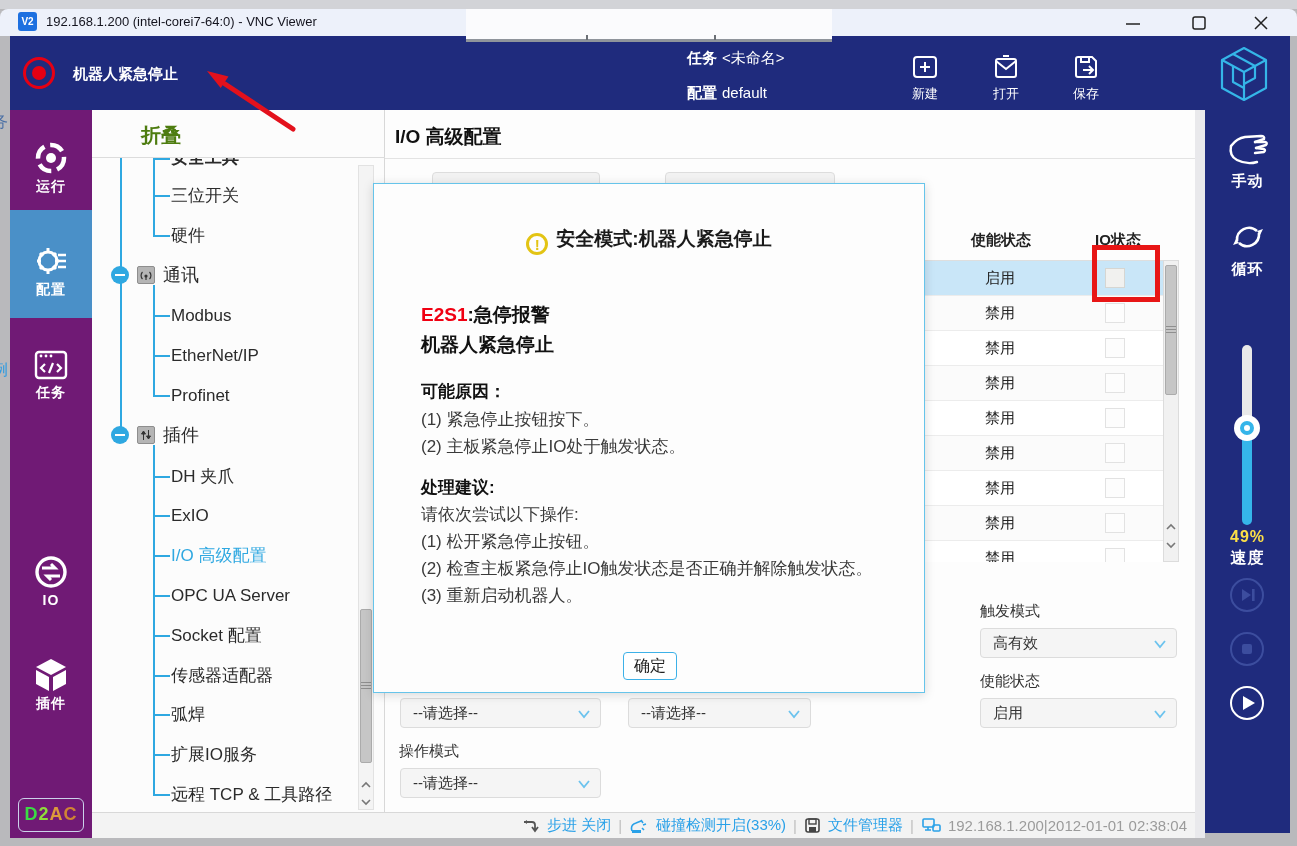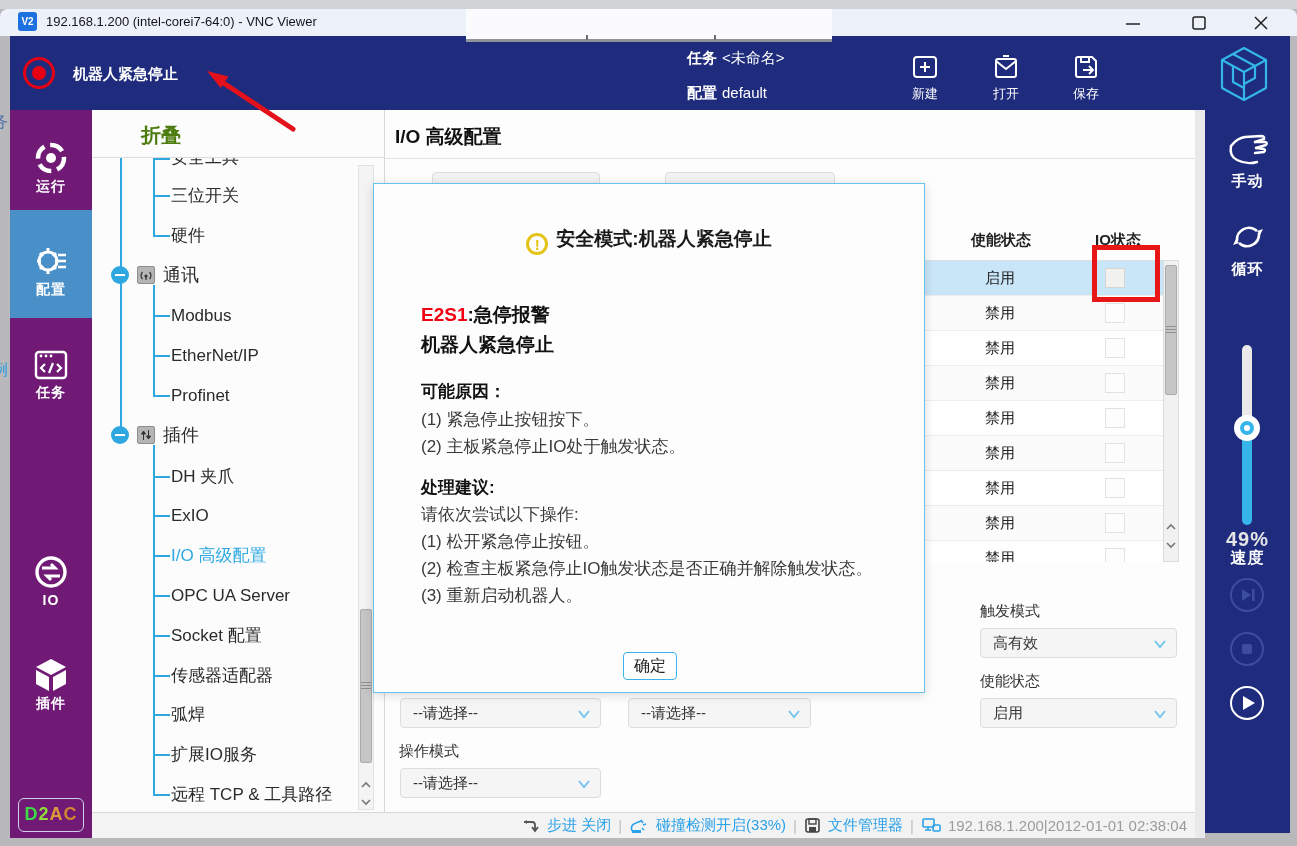--- a/index.html
+++ b/index.html
@@ -71,21 +71,21 @@
   .dd { background:#f5f5f5; border:1px solid #dcdcdc; border-radius:4px; height:30px; line-height:28px; font-size:15px; color:#333; padding-left:12px; cursor:pointer; }
   .dd .car { position:absolute; right:9px; top:9px; }
 
   
   #rsb { left:1205px; top:110px; width:85px; height:723px; background:#1f2b7d; }
   .rsb-lab { position:absolute; width:85px; text-align:center; color:#fff; font-size:15px; font-weight:bold; letter-spacing:1px; }
   #sl-track-top { left:37px; top:235px; width:10px; height:88px; background:#e9e9e9; border-radius:5px 5px 0 0; }
   #sl-track-bot { left:37px; top:318px; width:10px; height:97px; background:#35b5ea; border-radius:0 0 5px 5px; }
   #sl-handle { left:29px; top:305px; width:26px; height:26px; background:#fff; border-radius:50%; cursor:pointer; }
   #sl-handle i { position:absolute; left:6px; top:6px; width:14px; height:14px; border:4px solid #35b5ea; border-radius:50%; background:#fff; }
-  #speed-val { top:418px; color:#e5e5e5; font-size:20px; }
+  #speed-val { top:418px; color:#fde047; font-size:16px; }
   #speed-lab { top:438px; font-size:16px; }
   .pbtn { position:absolute; left:25px; width:34px; height:34px; border-radius:50%; cursor:pointer; }
   .pbtn.dim { border:2px solid #3c4d9e; color:#3c4d9e; }
   .pbtn.lit { border:2px solid #fff; color:#fff; }
 
   
   #statusbar { left:92px; top:812px; width:1103px; height:26px; background:#f3f3f3; border-top:1px solid #d8d8d8; display:flex; align-items:center; justify-content:flex-end; padding-right:8px; gap:7px; font-size:15px; }
   .st-blue { color:#2aa1e8; }
   .st-gray { color:#9b9b9b; }
   .st-sep { color:#c0c0c0; }
@@ -250,21 +250,21 @@
       <div class="hline" style="left:61px; top:318px; width:17px; height:2px;"></div>
       <div class="hline" style="left:61px; top:357px; width:17px; height:2px;"></div>
       <div class="hline" style="left:61px; top:397px; width:17px; height:2px;"></div>
       <div class="hline" style="left:61px; top:437px; width:17px; height:2px;"></div>
       <div class="hline" style="left:61px; top:477px; width:17px; height:2px;"></div>
       <div class="hline" style="left:61px; top:517px; width:17px; height:2px;"></div>
       <div class="hline" style="left:61px; top:556px; width:17px; height:2px;"></div>
       <div class="hline" style="left:61px; top:596px; width:17px; height:2px;"></div>
       <div class="hline" style="left:61px; top:636px; width:17px; height:2px;"></div>
 
-      <div class="t-item t2" style="top:-12px;">安全工具</div>
+      <div class="t-item t2" style="top:-12px;font-weight:bold;">安全工具</div>
       <div class="t-item t2" style="top:26px;">三位开关</div>
       <div class="t-item t2" style="top:66px;">硬件</div>
 
       <div class="node-circ" style="top:108px;">
           <i></i>
         </div>
       <div class="node-ico" style="top:108px;"><svg width="16" height="16" viewBox="0 0 16 16">
             <circle cx="8" cy="9" r="1.6" fill="#333"></circle>
             <path d="M4.5 12 a5 5 0 0 1 0 -7 M11.5 5 a5 5 0 0 1 0 7 M8 9 v4" fill="none" stroke="#333" stroke-width="1.2"></path>
           </svg></div>

